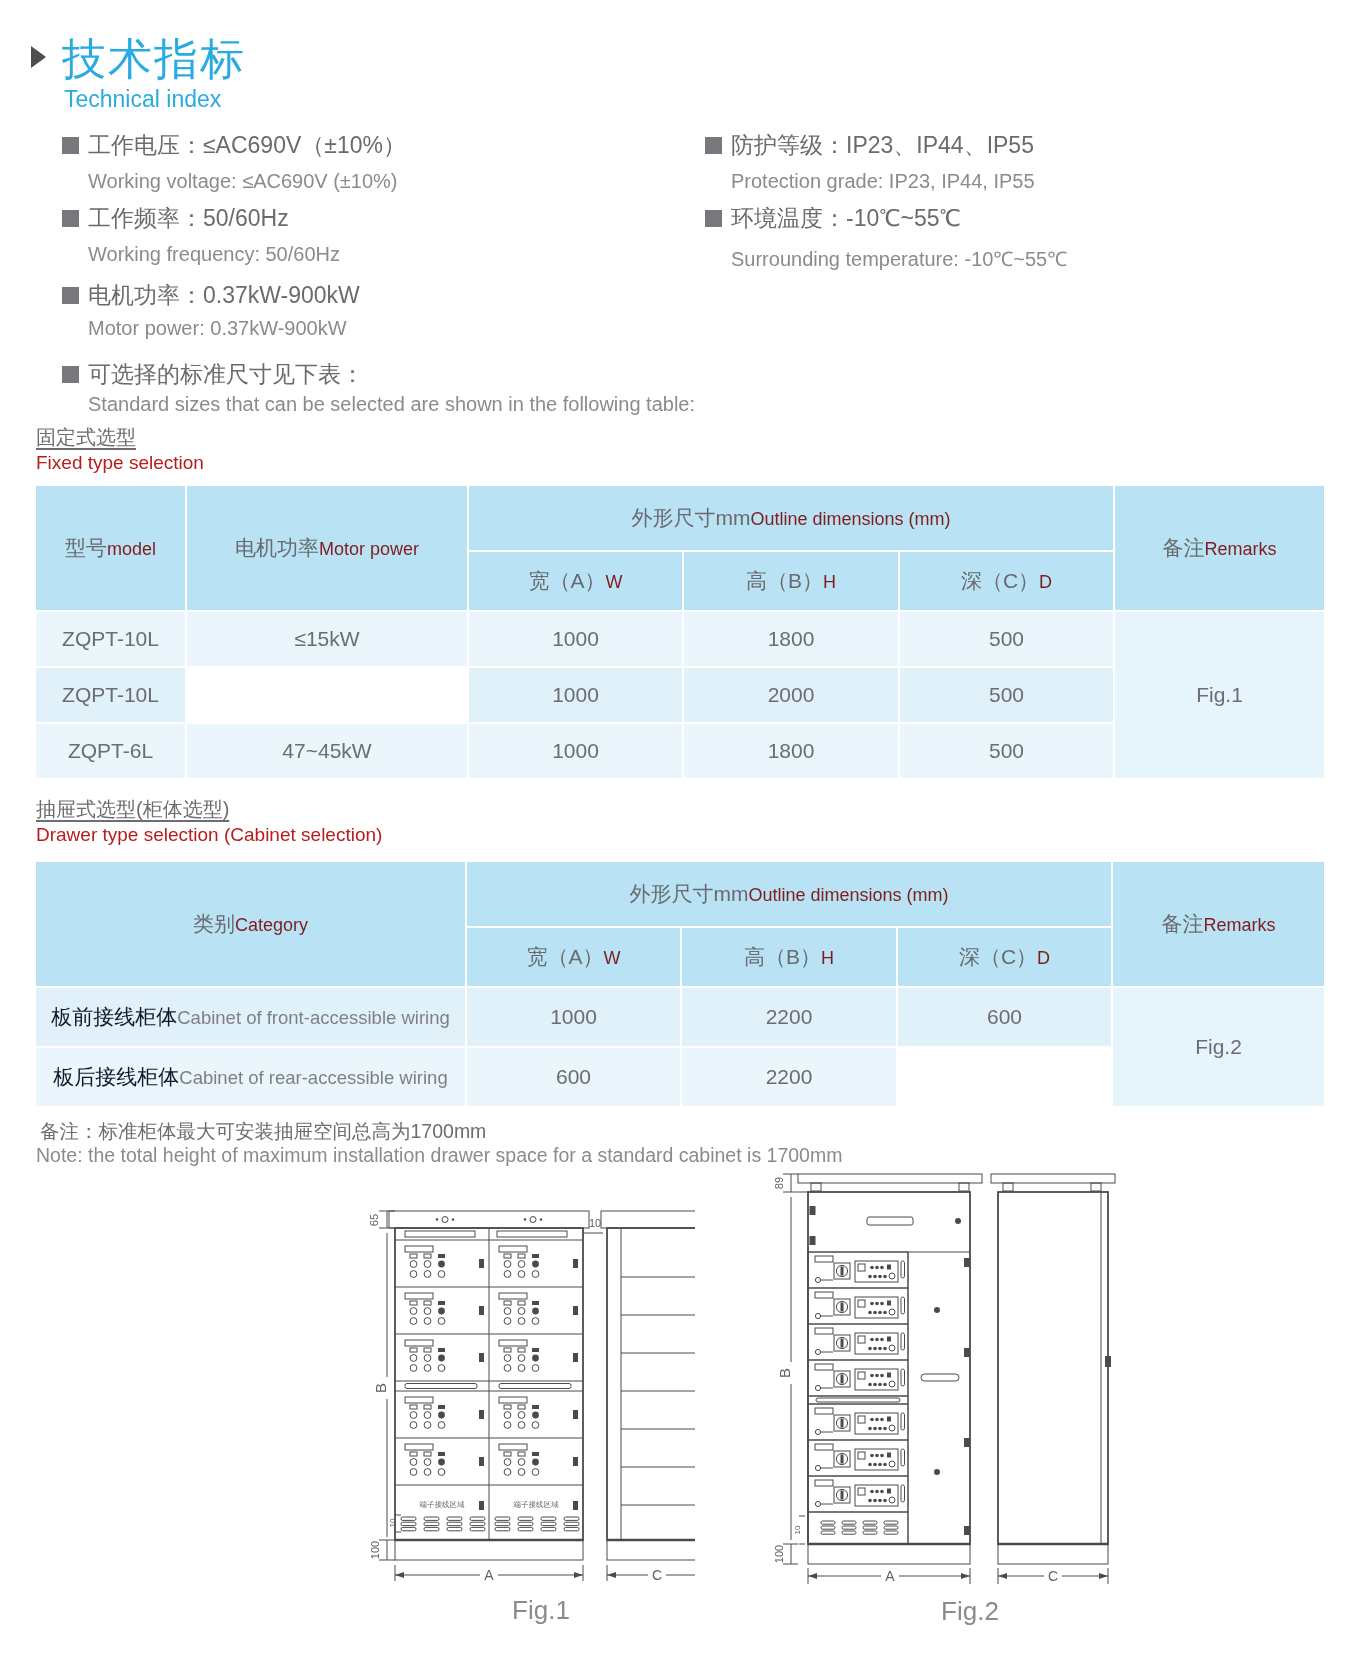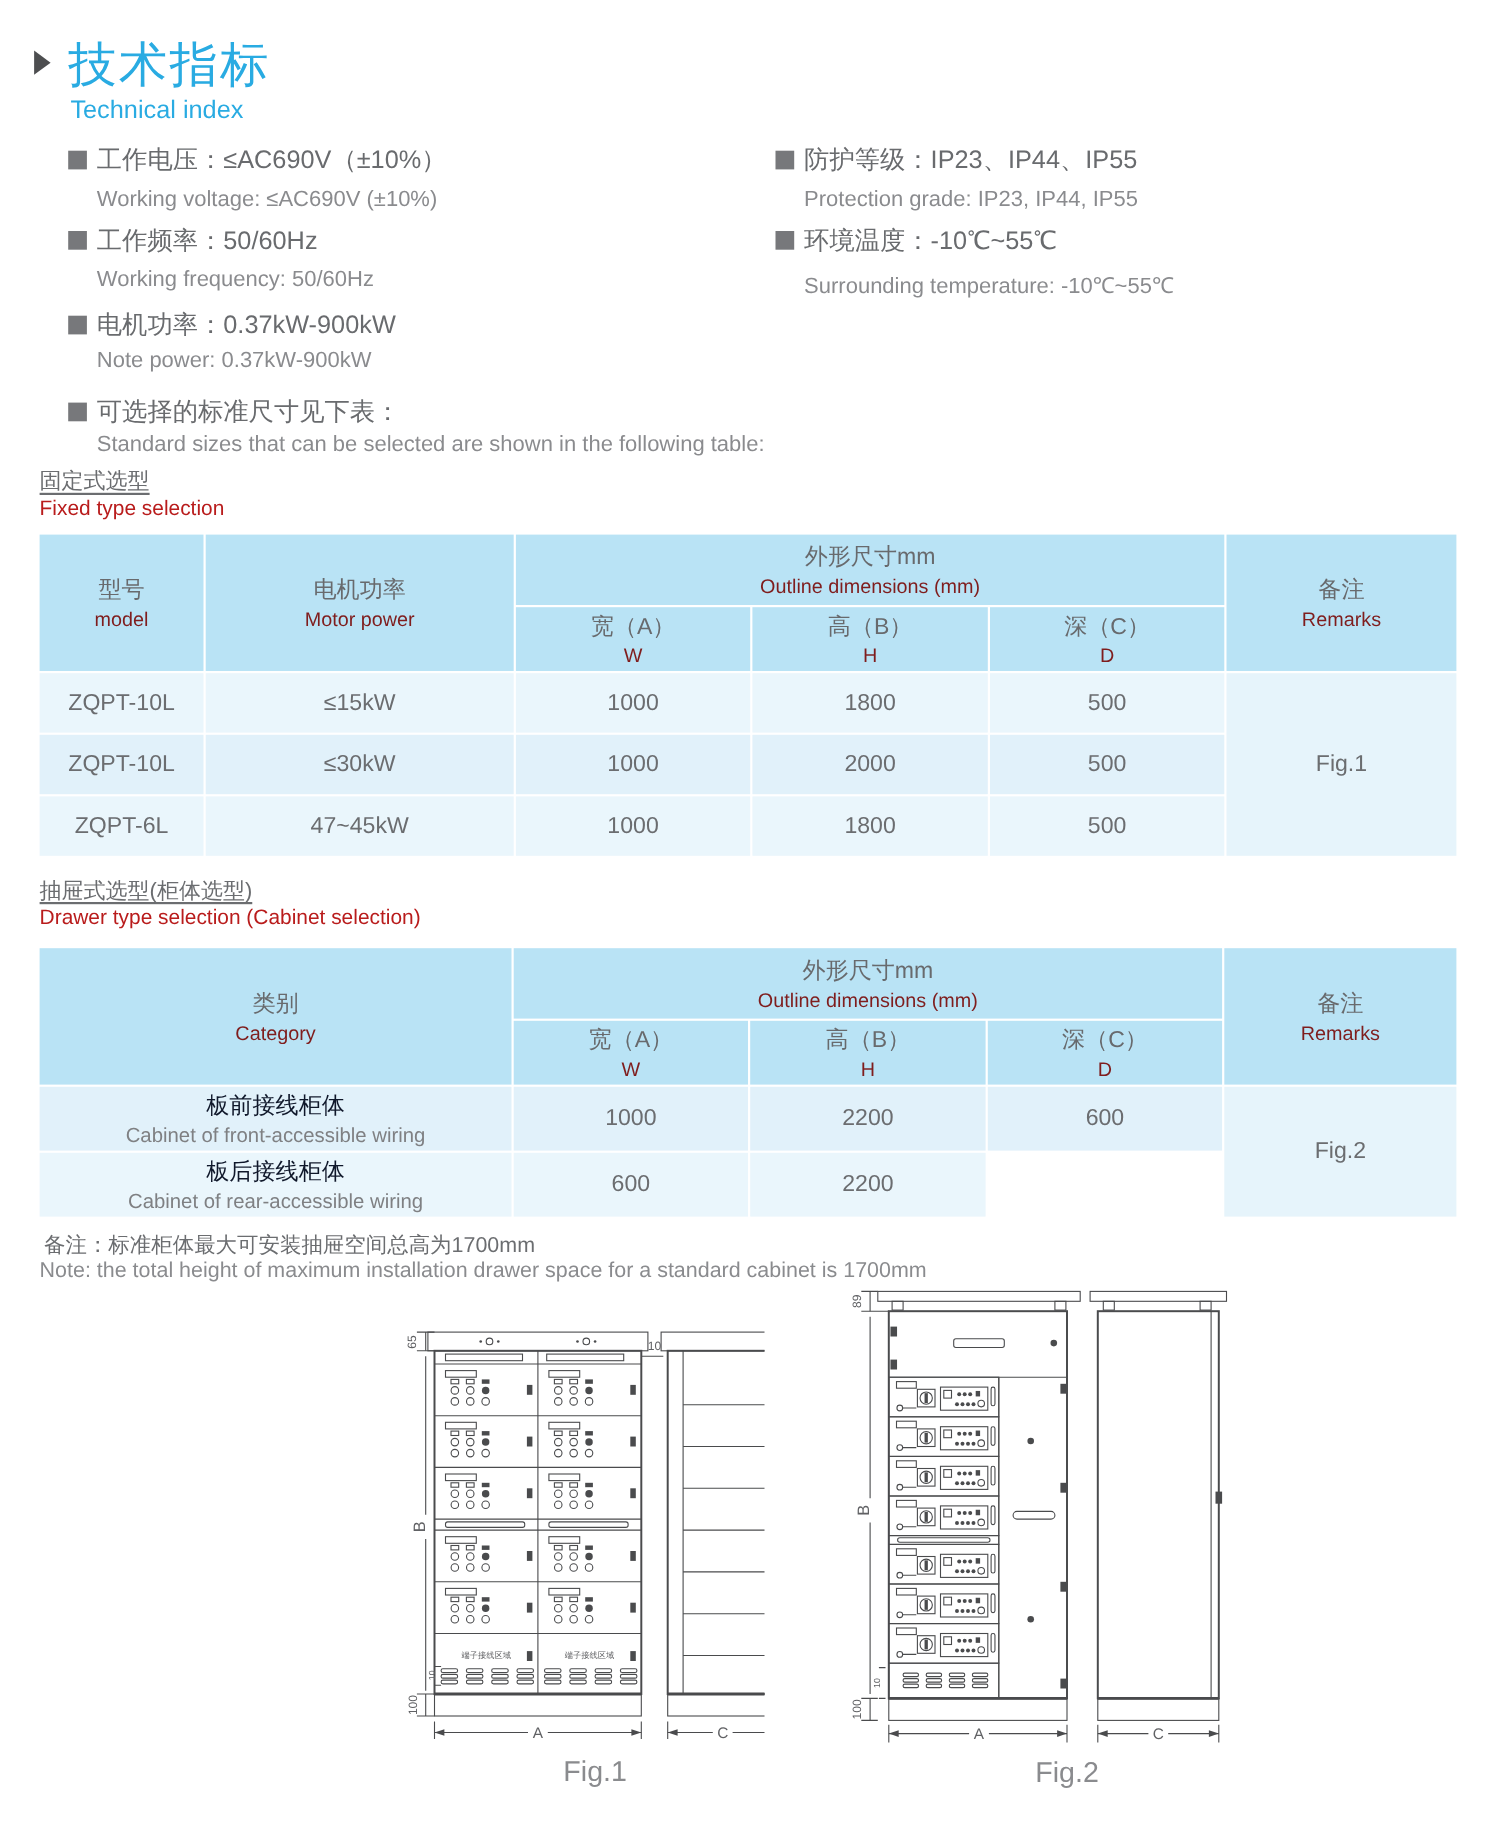--- a/index.html
+++ b/index.html
@@ -23,21 +23,21 @@
   .sec-en{position:absolute;font-size:19px;color:#b91c1c;}
 
   
   .tbl{position:absolute;display:grid;gap:2px;background:#fff;}
   #fixed-table{left:36px;top:486px;width:1288px;
     grid-template-columns:149px 280px 213px 214px 213px 1fr;
     grid-template-rows:64px 58px 54px 54px 54px;}
   #drawer-table{left:36px;top:862px;width:1288px;
     grid-template-columns:429px 213px 214px 213px 1fr;
     grid-template-rows:64px 58px 58px 58px;}
-  .th,.td{display:flex;flex-direction:column;align-items:center;justify-content:center;text-align:center;}
+  .th,.td{display:flex;flex-direction:row;align-items:center;justify-content:center;text-align:center;}
   .th{background:#b9e3f5;}
   .th .cn{font-size:21px;color:#666failed86a6d;}
   .th .cn{font-size:21px;color:#686a6d;}
   .th .en{font-size:18px;color:#7f1d1d;margin-top:3px;}
   .td{background:#eaf6fc;font-size:21px;color:#6b6d70;}
   .td.alt{background:#e1f1fa;}
   .td.remark{background:#e6f4fb;}
   .td .cn2{font-size:21px;color:#0f172a;}
   .td .en2{font-size:18.5px;color:#7f8083;margin-top:2px;}
 
@@ -63,21 +63,21 @@
   <div class="title-cn">技术指标</div>
   <div class="title-en">Technical index</div>
 
   <div class="specline cnl" style="left:62px;top:130px"><span class="sq"></span><span>工作电压：≤AC690V（±10%）</span></div>
   <div class="specline enl" style="left:88px;top:170px">Working voltage: ≤AC690V (±10%)</div>
 
   <div class="specline cnl" style="left:62px;top:203px"><span class="sq"></span><span>工作频率：50/60Hz</span></div>
   <div class="specline enl" style="left:88px;top:243px">Working frequency: 50/60Hz</div>
 
   <div class="specline cnl" style="left:62px;top:280px"><span class="sq"></span><span>电机功率：0.37kW-900kW</span></div>
-  <div class="specline enl" style="left:88px;top:317px">Note power: 0.37kW-900kW</div>
+  <div class="specline enl" style="left:88px;top:317px">Motor power: 0.37kW-900kW</div>
 
   <div class="specline cnl" style="left:62px;top:359px"><span class="sq"></span><span>可选择的标准尺寸见下表：</span></div>
   <div class="specline enl" style="left:88px;top:393px">Standard sizes that can be selected are shown in the following table:</div>
 
   <div class="specline cnl" style="left:705px;top:130px"><span class="sq"></span><span>防护等级：IP23、IP44、IP55</span></div>
   <div class="specline enl" style="left:731px;top:170px">Protection grade: IP23, IP44, IP55</div>
 
   <div class="specline cnl" style="left:705px;top:203px"><span class="sq"></span><span>环境温度：-10℃~55℃</span></div>
   <div class="specline enl" style="left:731px;top:245px">Surrounding temperature: -10℃~55℃</div>
 
@@ -114,21 +114,20 @@
       <span class="en">D</span>
     </div>
 
     <div class="td" style="grid-column:1;grid-row:3">ZQPT-10L</div>
     <div class="td" style="grid-column:2;grid-row:3">≤15kW</div>
     <div class="td" style="grid-column:3;grid-row:3">1000</div>
     <div class="td" style="grid-column:4;grid-row:3">1800</div>
     <div class="td" style="grid-column:5;grid-row:3">500</div>
 
     <div class="td alt" style="grid-column:1;grid-row:4">ZQPT-10L</div>
-    <div class="td alt" style="grid-column:2;grid-row:4">≤30kW</div>
     <div class="td alt" style="grid-column:3;grid-row:4">1000</div>
     <div class="td alt" style="grid-column:4;grid-row:4">2000</div>
     <div class="td alt" style="grid-column:5;grid-row:4">500</div>
 
     <div class="td" style="grid-column:1;grid-row:5">ZQPT-6L</div>
     <div class="td" style="grid-column:2;grid-row:5">47~45kW</div>
     <div class="td" style="grid-column:3;grid-row:5">1000</div>
     <div class="td" style="grid-column:4;grid-row:5">1800</div>
     <div class="td" style="grid-column:5;grid-row:5">500</div>
 

